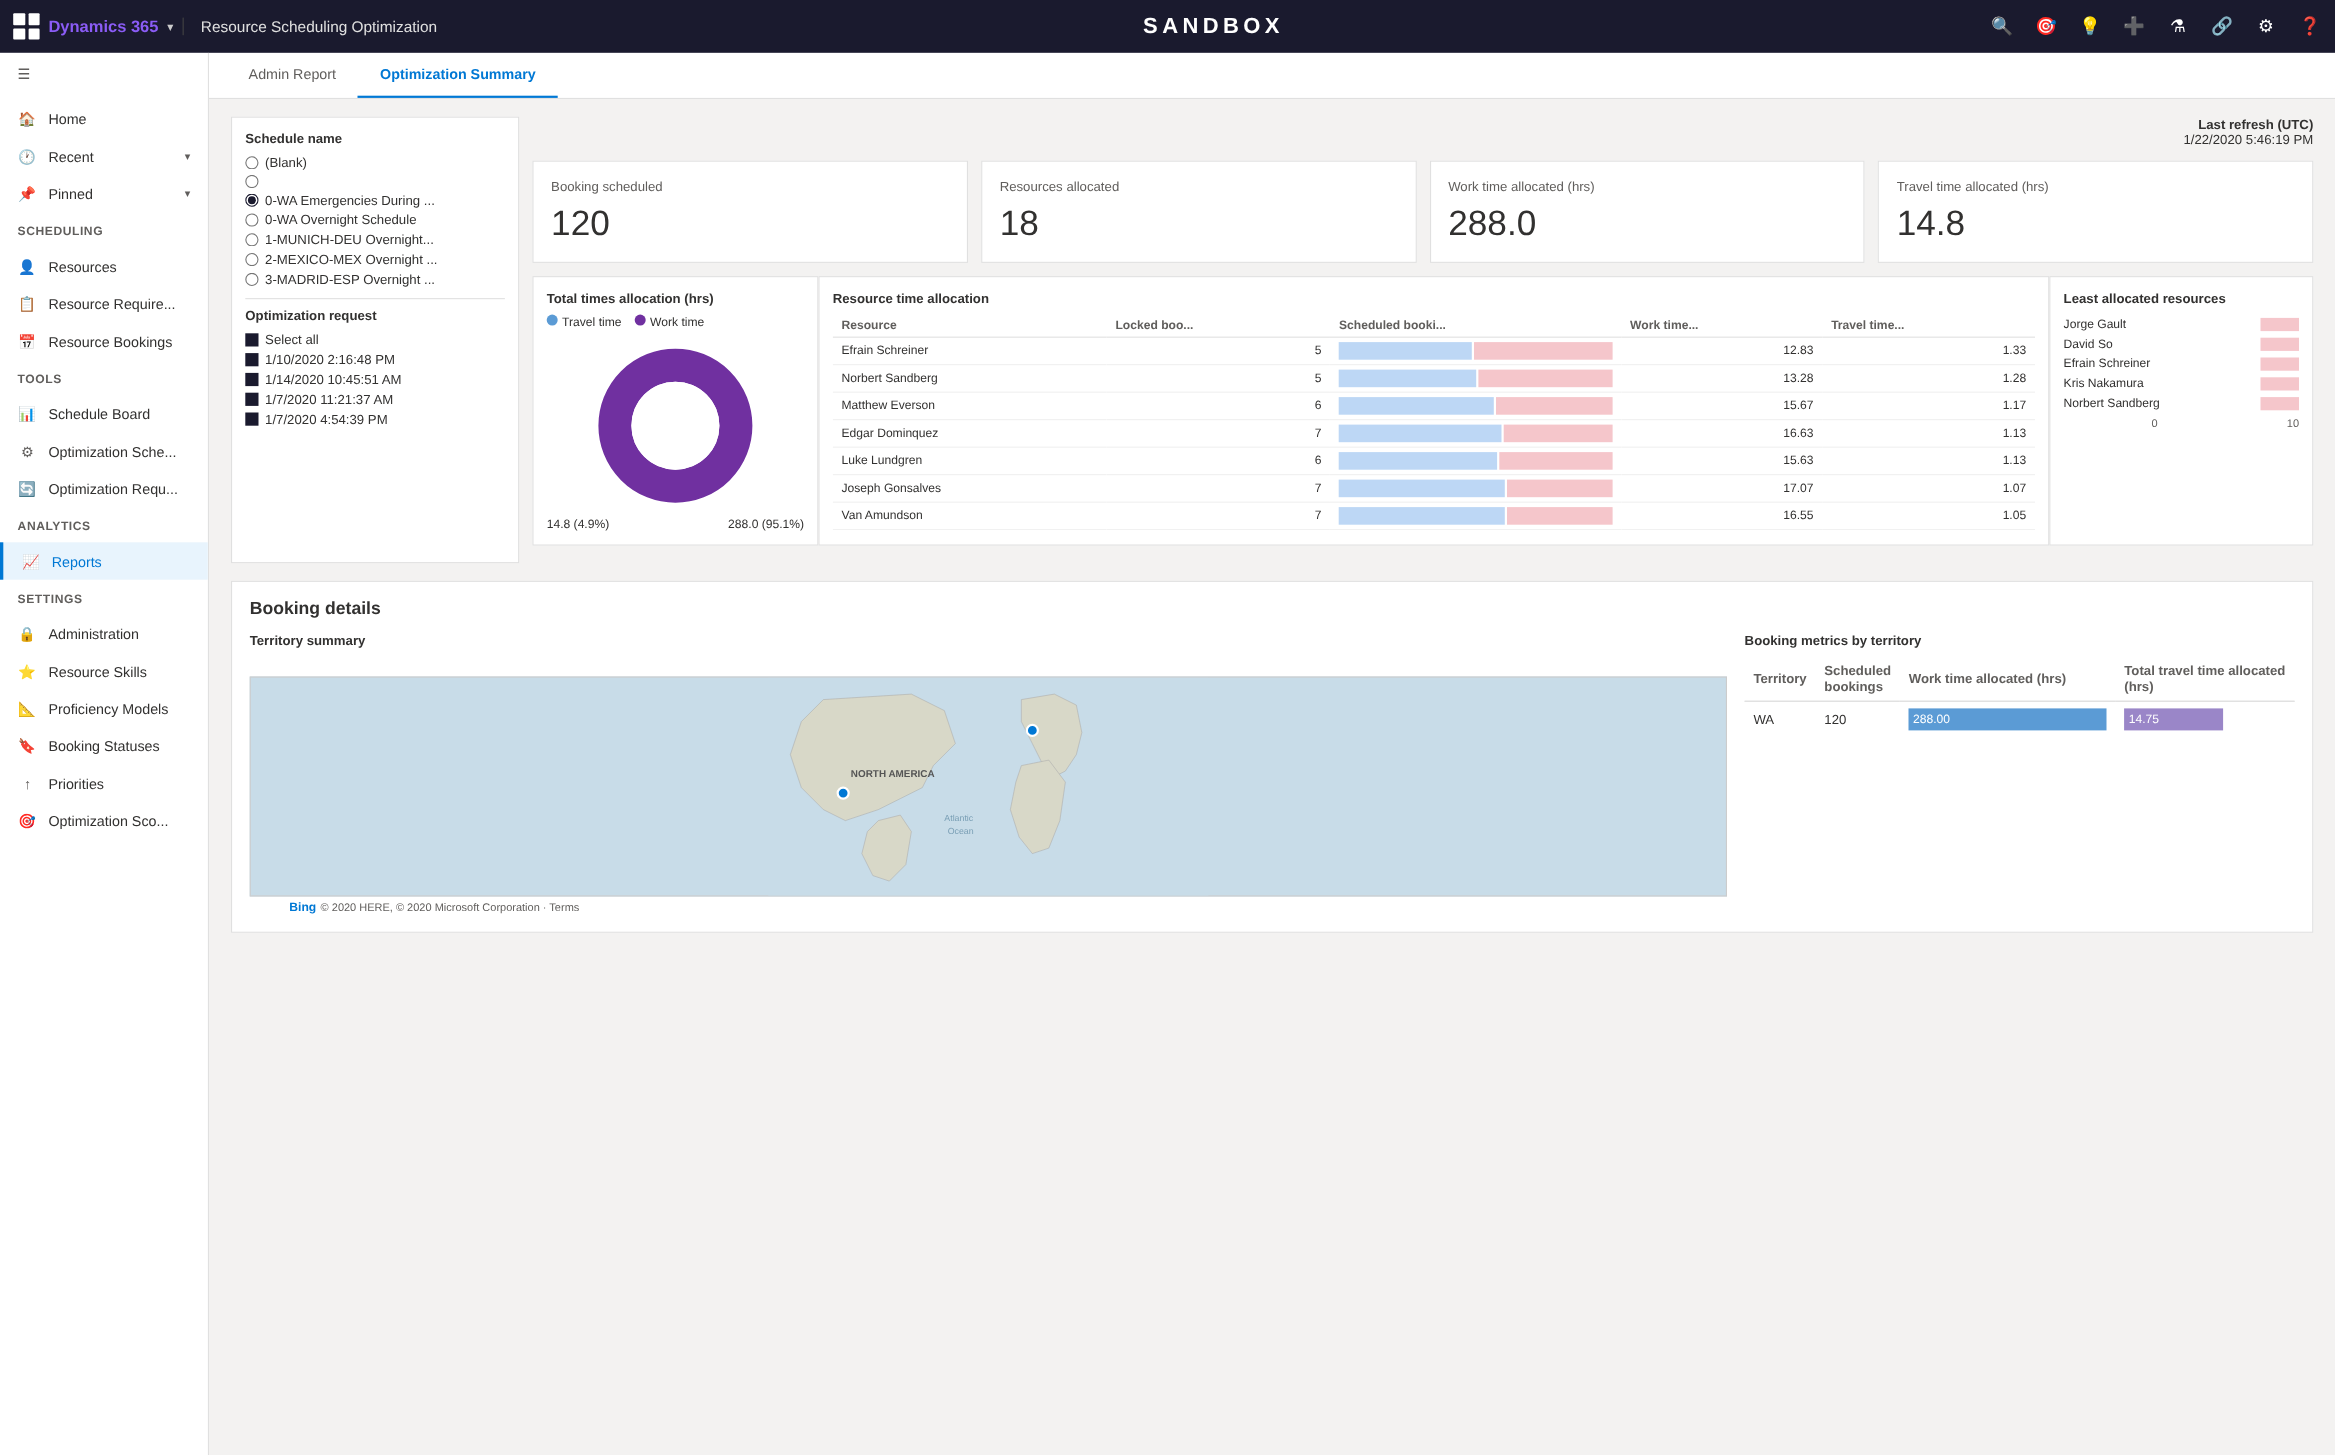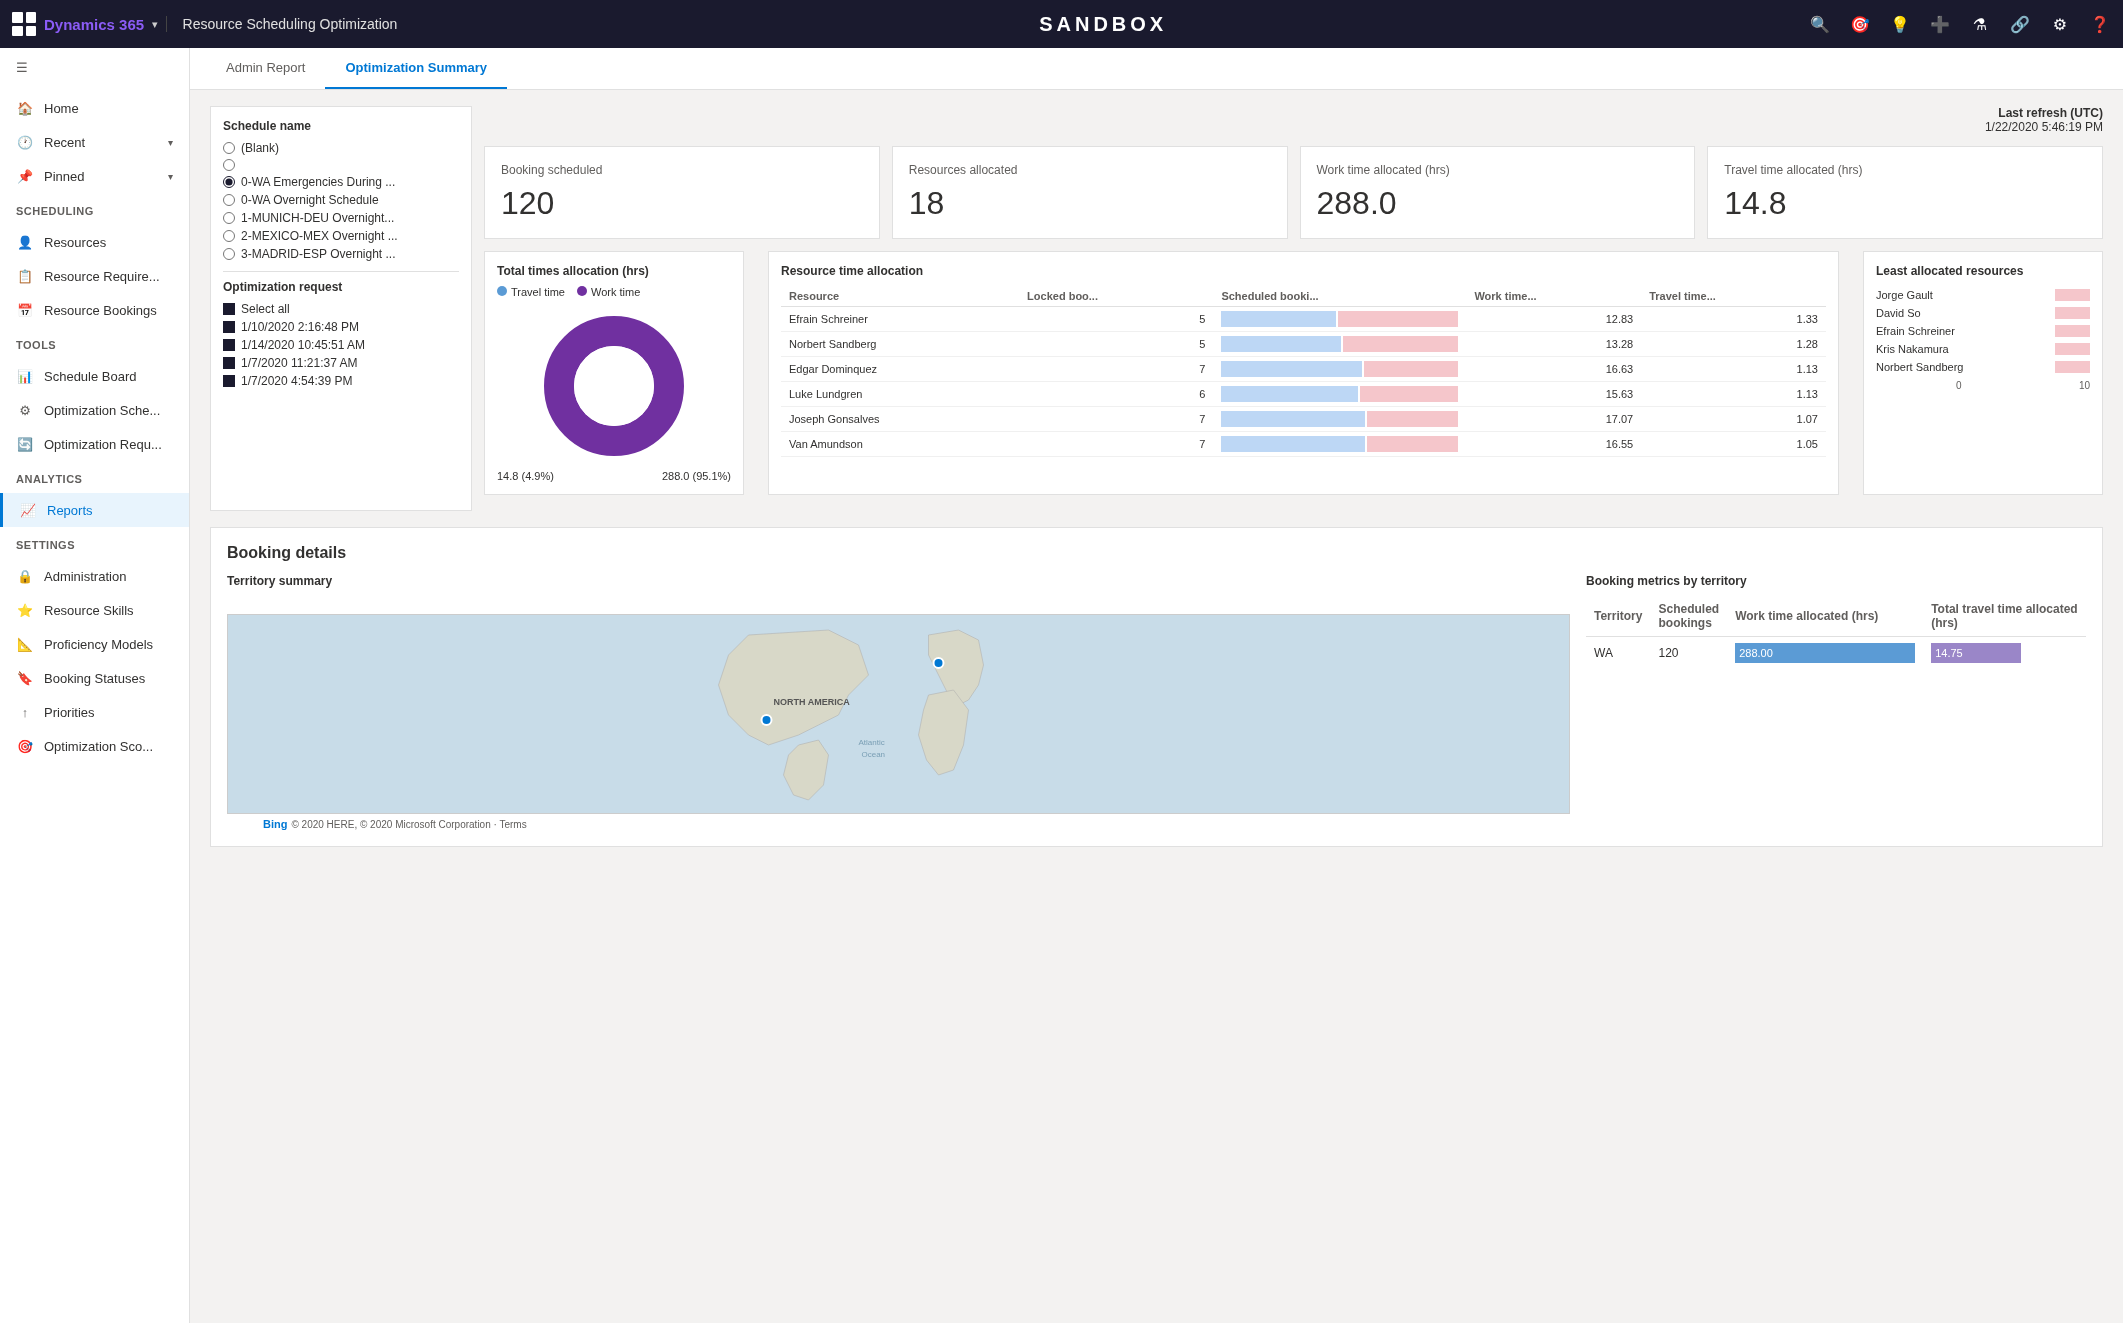--- a/index.html
+++ b/index.html
@@ -61,21 +61,21 @@
     
     .kpi-and-refresh { flex: 1; display: flex; flex-direction: column; gap: 12px; }
     .last-refresh { text-align: right; font-size: 12px; color: #323130; }
     .last-refresh-label { font-weight: 600; }
     .kpi-cards { display: flex; gap: 12px; }
     .kpi-card { background: #fff; border: 1px solid #e0e0e0; flex: 1; padding: 16px; display: flex; flex-direction: column; gap: 8px; }
     .kpi-card-label { font-size: 12px; color: #605e5c; }
     .kpi-card-value { font-size: 32px; font-weight: 300; color: #323130; }
 
     
-    .charts-row { display: flex; gap: 24px; margin-bottom: 16px; border-radius: 28px; }
+    .charts-row { display: flex; gap: 0; margin-bottom: 16px; border-radius: 28px; }
     .chart-box { background: #fff; border: 1px solid #e0e0e0; padding: 12px; }
     .chart-box-title { font-size: 12px; font-weight: 600; margin-bottom: 8px; color: #323130; }
     .donut-chart-box { width: 260px; flex-shrink: 0; }
     .resource-table-box { flex: 1; overflow: hidden; }
     .least-allocated-box { width: 240px; flex-shrink: 0; }
 
     
     .donut-legend { display: flex; gap: 12px; margin-bottom: 8px; font-size: 11px; }
     .legend-dot { width: 10px; height: 10px; border-radius: 50%; display: inline-block; margin-right: 4px; }
     .donut-container { display: flex; align-items: center; justify-content: center; }
@@ -390,20 +390,32 @@
     <td>Norbert Sandberg</td>
     <td class="num">5</td>
     <td>
       <div class="bar-bg">
         <div class="bar-fill-blue" style="width:66%;margin-right:2px;"></div>
         <div class="bar-fill-pink" style="width:64%;"></div>
       </div>
     </td>
     <td class="num">13.28</td>
     <td class="num">1.28</td>
+  </tr>
+                      <tr>
+    <td>Matthew Everson</td>
+    <td class="num">6</td>
+    <td>
+      <div class="bar-bg">
+        <div class="bar-fill-blue" style="width:78%;margin-right:2px;"></div>
+        <div class="bar-fill-pink" style="width:59%;"></div>
+      </div>
+    </td>
+    <td class="num">15.67</td>
+    <td class="num">1.17</td>
   </tr>
                       <tr>
     <td>Edgar Dominquez</td>
     <td class="num">7</td>
     <td>
       <div class="bar-bg">
         <div class="bar-fill-blue" style="width:83%;margin-right:2px;"></div>
         <div class="bar-fill-pink" style="width:56%;"></div>
       </div>
     </td>

